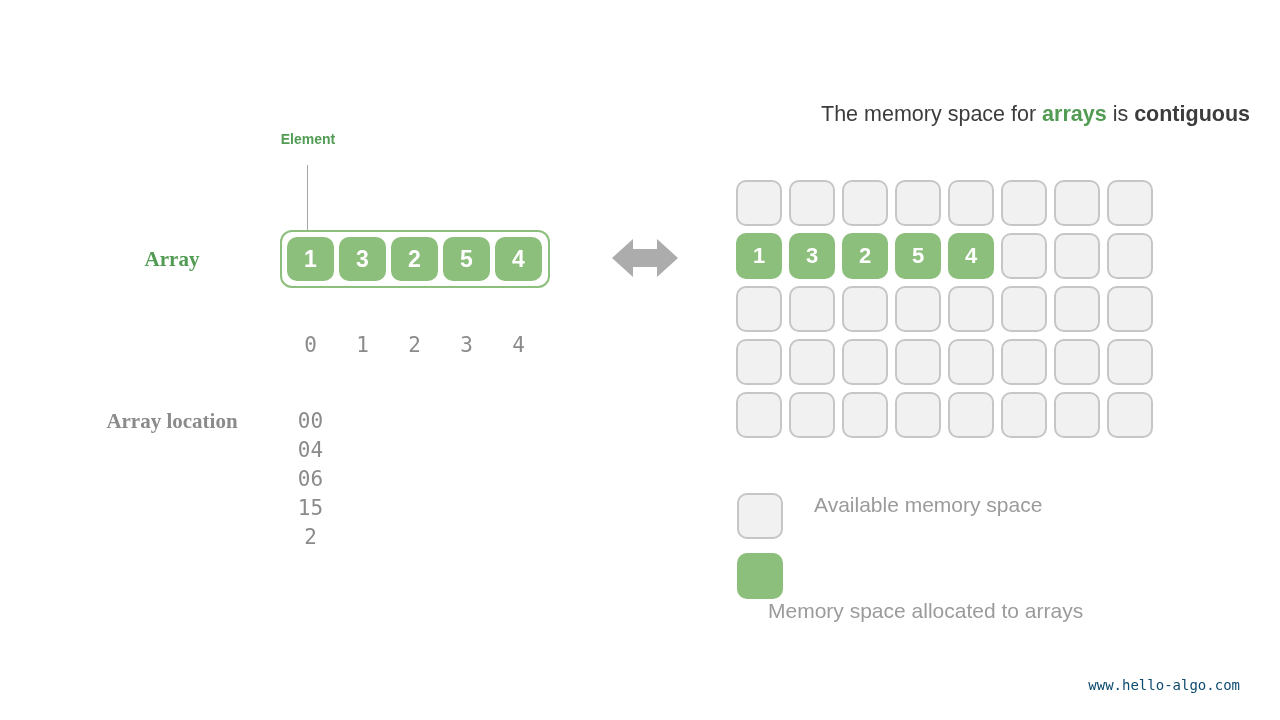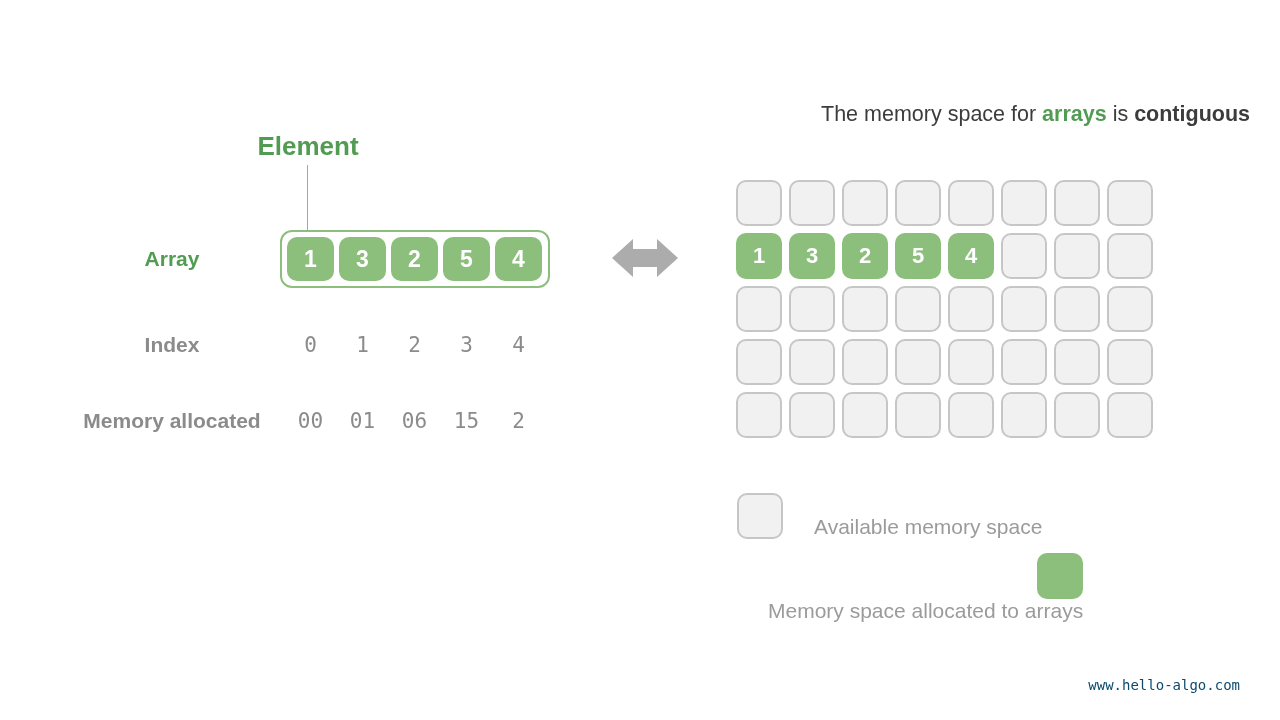--- a/index.html
+++ b/index.html
@@ -11,21 +11,21 @@
     background: #ffffff;
     overflow: hidden;
     font-family: "Liberation Sans", sans-serif;
   }
 
   
   .element-label {
     position: absolute;
     left: 188px; top: 131px; width: 240px;
     text-align: center;
-    font-size: 26px; font-weight: bold;
+    font-size: 14px; font-weight: bold;
     color: var(--accent-green);
   }
   .connector {
     position: absolute;
     left: 307px; top: 165px;
     width: 1px; height: 66px;
     background: #a5a5a5;
   }
   .array-box {
     position: absolute;
@@ -43,42 +43,42 @@
     background: var(--cell-green);
     border-radius: 10px;
     display: flex; align-items: center; justify-content: center;
     color: #ffffff;
     font-size: 23px; font-weight: bold;
   }
   .row-label {
     position: absolute;
     left: 52px; width: 240px;
     text-align: center;
-    font-size: 21px; font-weight: bold;
+    font-size: 21px; font-weight: bold; font-family: Liberation Serif, serif;
   }
   .row-label.green { color: var(--accent-green); }
   .row-label.gray  { color: #8b8b8b; }
   .label-array  { top: 247px; }
   .label-index  { top: 333px; }
   .label-memory { top: 409px; }
   .value-row {
     position: absolute;
     left: 287px;
     display: flex; gap: 5px;
     font-family: "DejaVu Sans Mono", monospace;
     font-size: 21px;
     color: #8b8b8b;
   }
   .value-row span {
     width: 47px;
     text-align: center;
     white-space: nowrap;
   }
   .index-row  { top: 333px; }
-  .memory-row { top: 409px; }
+  .memory-row { top: 409px; flex-direction: column; }
 
   
   .both-arrow {
     position: absolute;
     left: 612px; top: 238px;
     width: 66px; height: 40px;
   }
 
   
   .title {
@@ -112,21 +112,21 @@
     display: flex; align-items: center; justify-content: center;
     color: #ffffff;
     font-size: 22px; font-weight: bold;
   }
 
   .legend {
     position: absolute;
     left: 737px; top: 493px;
   }
   .legend-item {
-    display: flex; align-items: flex-end;
+    display: flex; align-items: flex-start;
     height: 46px;
   }
   .legend-item + .legend-item { margin-top: 14px; flex-direction: column; }
   .legend-swatch {
     width: 46px; height: 46px;
     border-radius: 10px;
     flex: 0 0 auto;
   }
   .legend-swatch.available {
     background: #f1f1f1;
@@ -158,33 +158,32 @@
 
   <div class="row-label green label-array">Array</div>
   <div class="array-box">
       <div class="array-cell">1</div>
       <div class="array-cell">3</div>
       <div class="array-cell">2</div>
       <div class="array-cell">5</div>
       <div class="array-cell">4</div>
     </div>
 
-  <div class="row-label gray label-index">Index</div>
   <div class="value-row index-row">
       <span>0</span>
       <span>1</span>
       <span>2</span>
       <span>3</span>
       <span>4</span>
     </div>
 
-  <div class="row-label gray label-memory">Memory allocated</div>
+  <div class="row-label gray label-memory">Array location</div>
   <div class="value-row memory-row">
       <span>00</span>
-      <span>01</span>
+      <span>04</span>
       <span>06</span>
       <span>15</span>
       <span>2</span>
     </div>
 
   <svg class="both-arrow" viewBox="0 0 66 40" xmlns="http://www.w3.org/2000/svg">
     <polygon points="0,20 21,1 21,11 45,11 45,1 66,20 45,39 45,29 21,29 21,39" fill="#acacac"></polygon>
   </svg>
 
   <div class="title">

